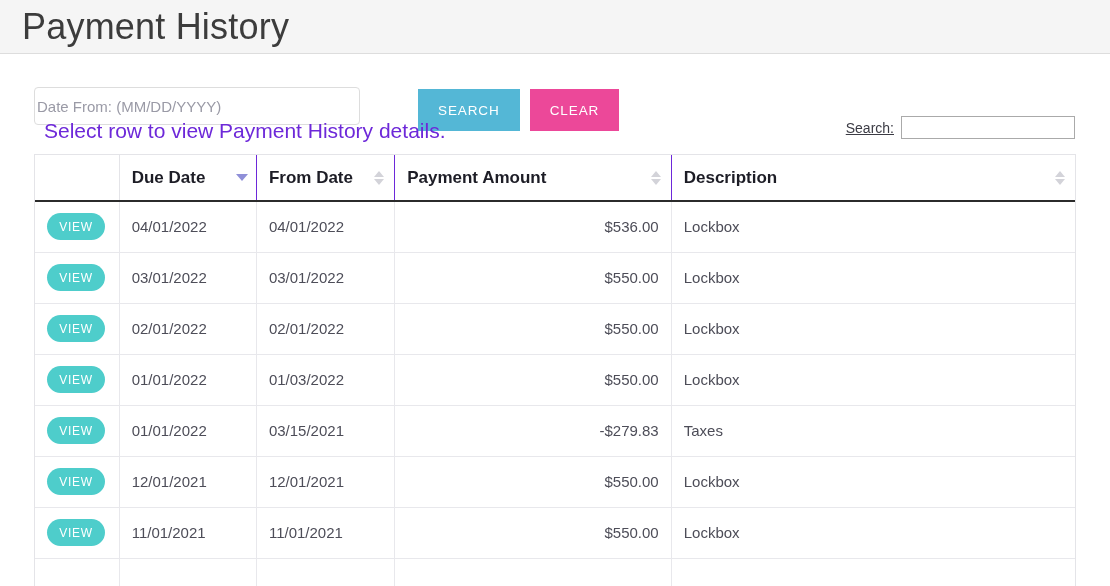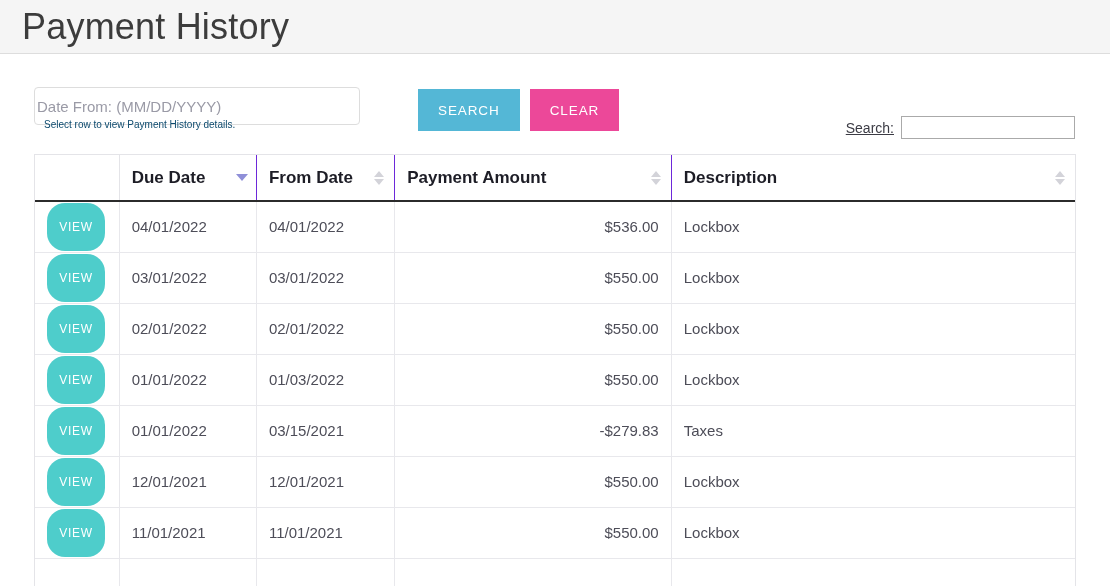--- a/index.html
+++ b/index.html
@@ -73,22 +73,22 @@
   .btn-search { background: #54b7d6; min-width: 91px; }
   .btn-clear  { background: #ec4899; min-width: 79px; }
 
   
   .meta-row {
     position: relative;
     height: 40px;
     margin-top: 5px;
   }
   .hint-text {
-    font-size: 10px;
-    color: #0c4a6e;
+    font-size: 21px;
+    color: #6d28d9;
     position: absolute;
     left: 10px;
     top: 8px;
     white-space: nowrap;
   }
   .search-wrap {
     position: absolute;
     right: 1px;
     top: 5px;
     display: flex;
@@ -179,21 +179,21 @@
   }
   table.ph tbody td:last-child { border-right: none; }
   td.amt { text-align: right; margin-top: 8px; }
   td.viewcell { padding: 0 0 0 12px; }
 
   .view-btn {
     display: inline-flex;
     align-items: center;
     justify-content: center;
     width: 58px;
-    height: 48px;
+    height: 27px;
     border-radius: 18px;
     background: #4ecdcb;
     color: #ffffff;
     font-size: 12px;
     letter-spacing: 0.7px;
     border: none;
     cursor: pointer;
     font-family: "Liberation Sans", sans-serif;
   }
 </style>

